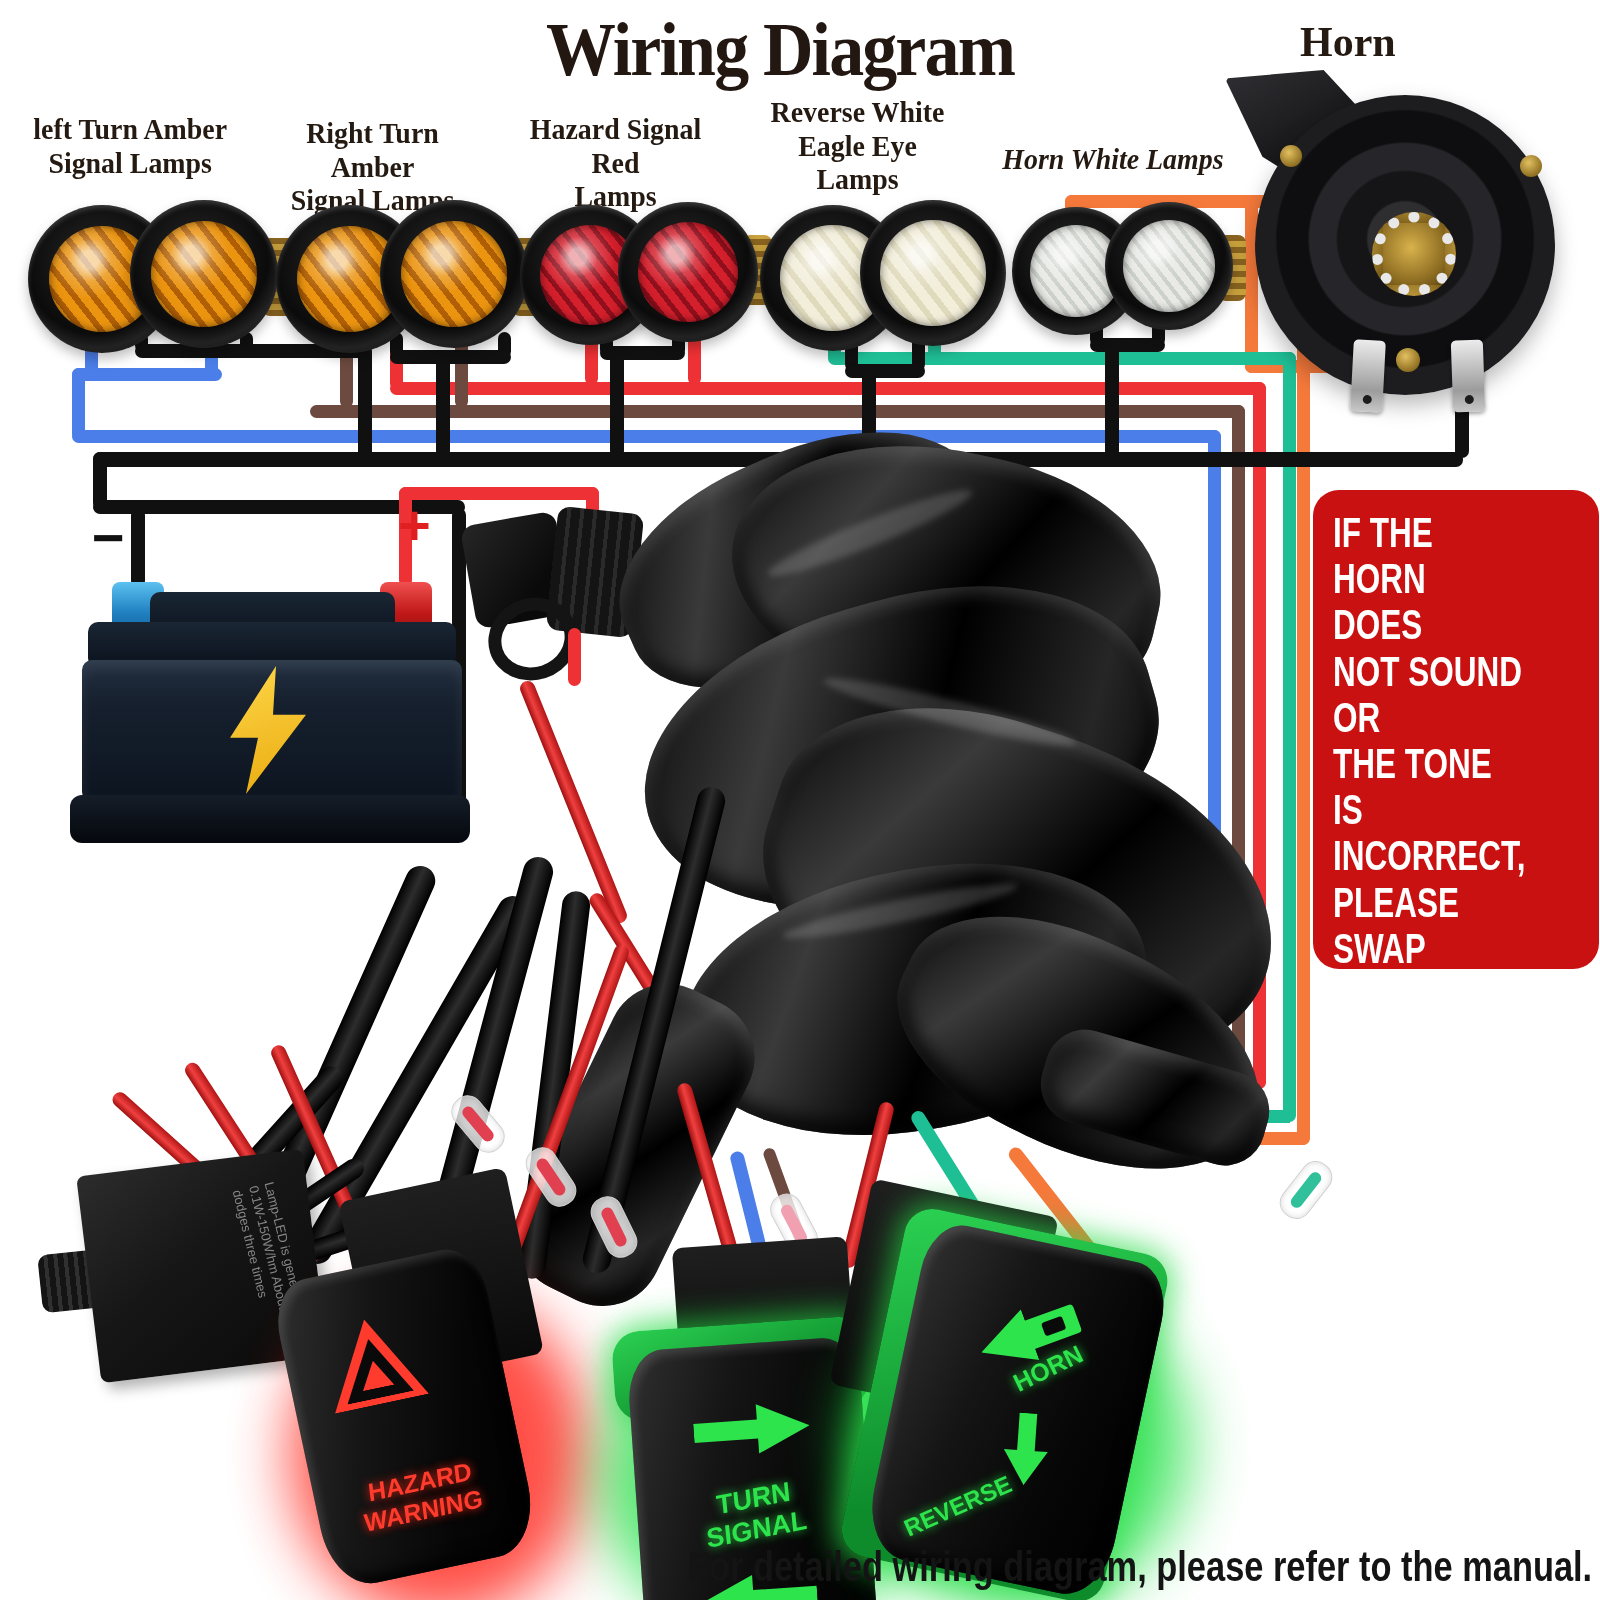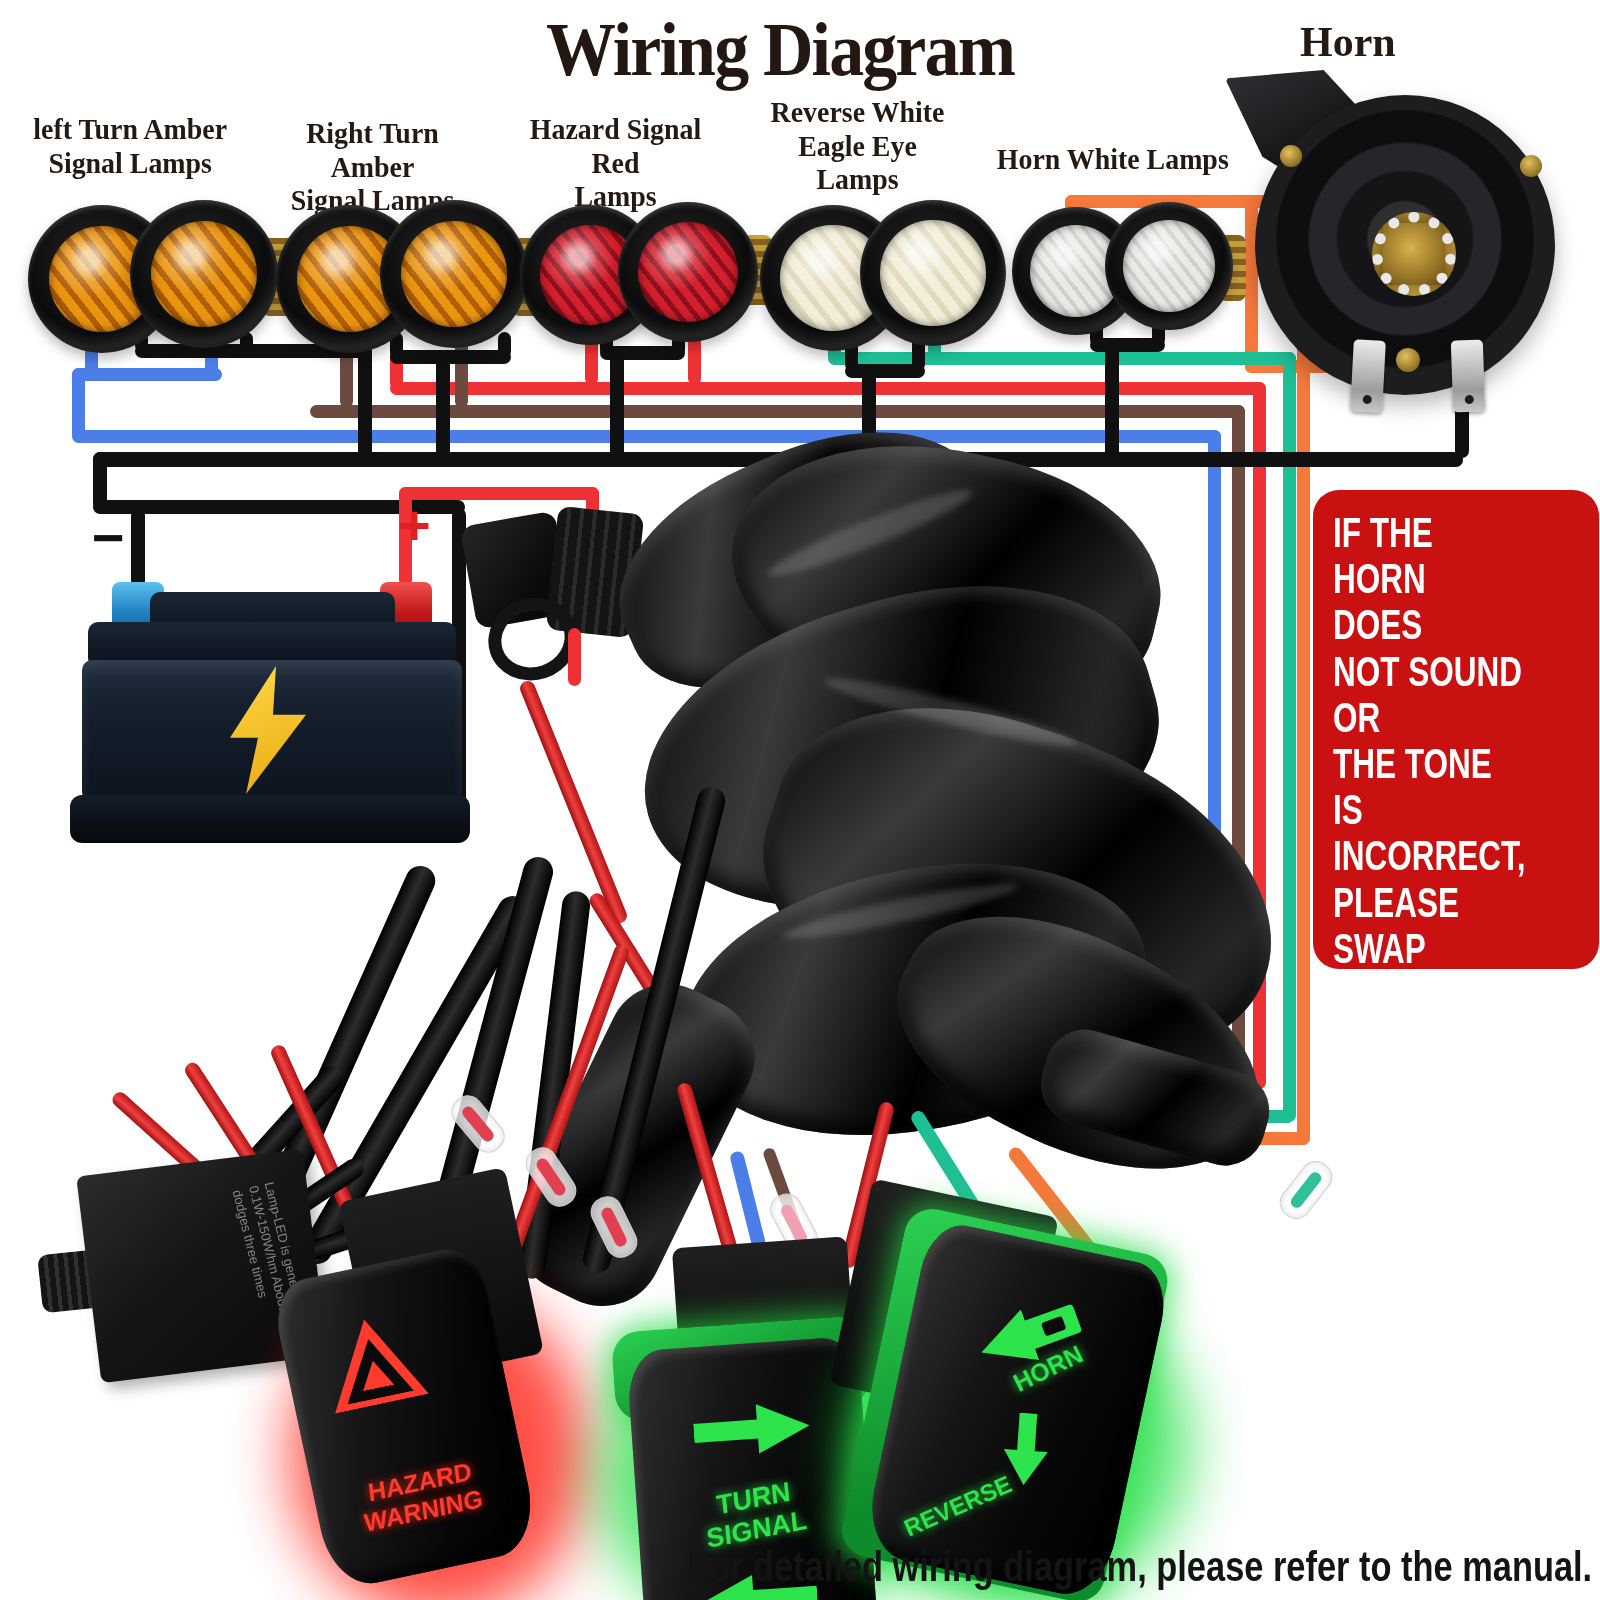--- a/index.html
+++ b/index.html
@@ -103,21 +103,21 @@
   <div class="abs horn-label" style="left:1300px;top:18px;">Horn</div>
 
   <div class="abs lamp-label" style="left:10px;top:112px;width:240px;"><span>left Turn Amber
 Signal Lamps</span></div>
   <div class="abs lamp-label" style="left:255px;top:116px;width:235px;"><span>Right Turn Amber
 Signal Lamps</span></div>
   <div class="abs lamp-label" style="left:498px;top:112px;width:235px;"><span>Hazard Signal Red
 Lamps</span></div>
   <div class="abs lamp-label" style="left:725px;top:95px;width:265px;"><span>Reverse White Eagle Eye
 Lamps</span></div>
-  <div class="abs lamp-label" style="left:985px;top:142px;width:255px;"><span>Horn White Lamps</span></div>
+  <div class="abs lamp-label" style="left:985px;top:142px;width:255px;font-style:italic;"><span>Horn White Lamps</span></div>
 
   <div class="wire w-orange" style="left:1065px;top:195px;width:13px;height:65px;"></div>
   <div class="wire w-orange" style="left:1145px;top:195px;width:13px;height:65px;"></div>
   <div class="wire w-orange" style="left:1065px;top:195px;width:245px;height:13px;"></div>
   <div class="wire w-orange" style="left:1245px;top:195px;width:13px;height:178px;"></div>
   <div class="wire w-orange" style="left:1245px;top:360px;width:132px;height:13px;"></div>
   <div class="wire w-orange" style="left:1297px;top:195px;width:13px;height:950px;"></div>
   <div class="wire w-orange" style="left:1235px;top:1132px;width:70px;height:13px;border-radius:0 0 0 10px;"></div>
 
   <div class="wire w-teal" style="left:828px;top:335px;width:13px;height:28px;"></div>

